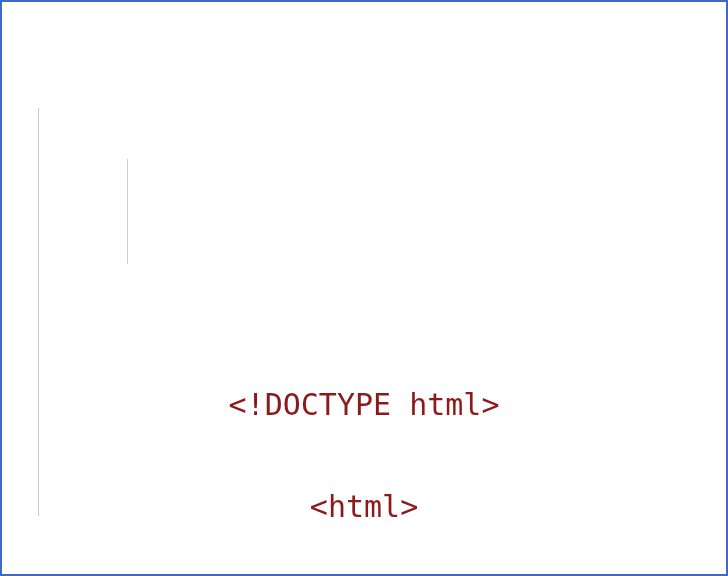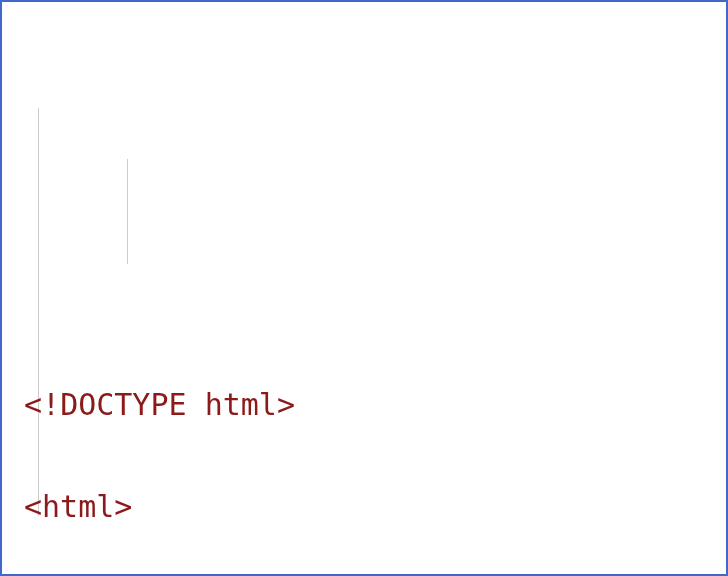--- a/index.html
+++ b/index.html
@@ -1,18 +1,19 @@
 <!DOCTYPE html>
 <html><head>
   <meta charset="utf-8">
   <style>
     * {
       margin: 0;
       padding: 0;
       box-sizing: border-box;
+      text-align: center;
     }
     body {
       width: 728px;
       height: 576px;
       background: #ffffff;
       border: 2px solid #4169cc;
       padding: 20px 22px;
       font-family: "Menlo", "Consolas", "Monaco", monospace;
       font-size: 30px;
       line-height: 1.7;

